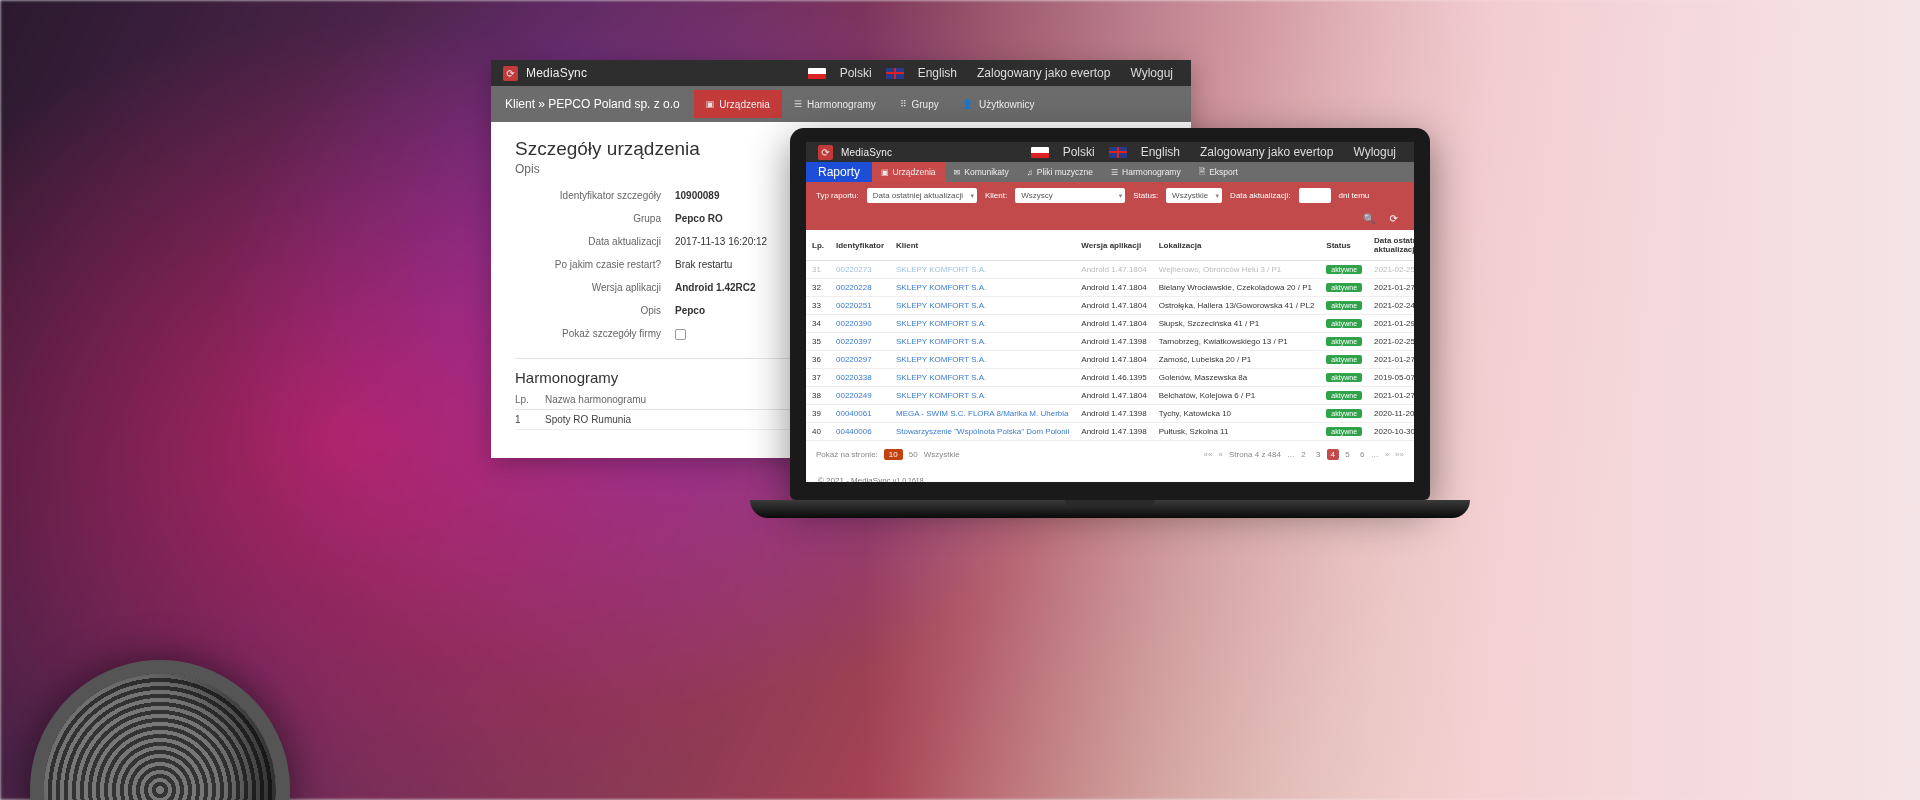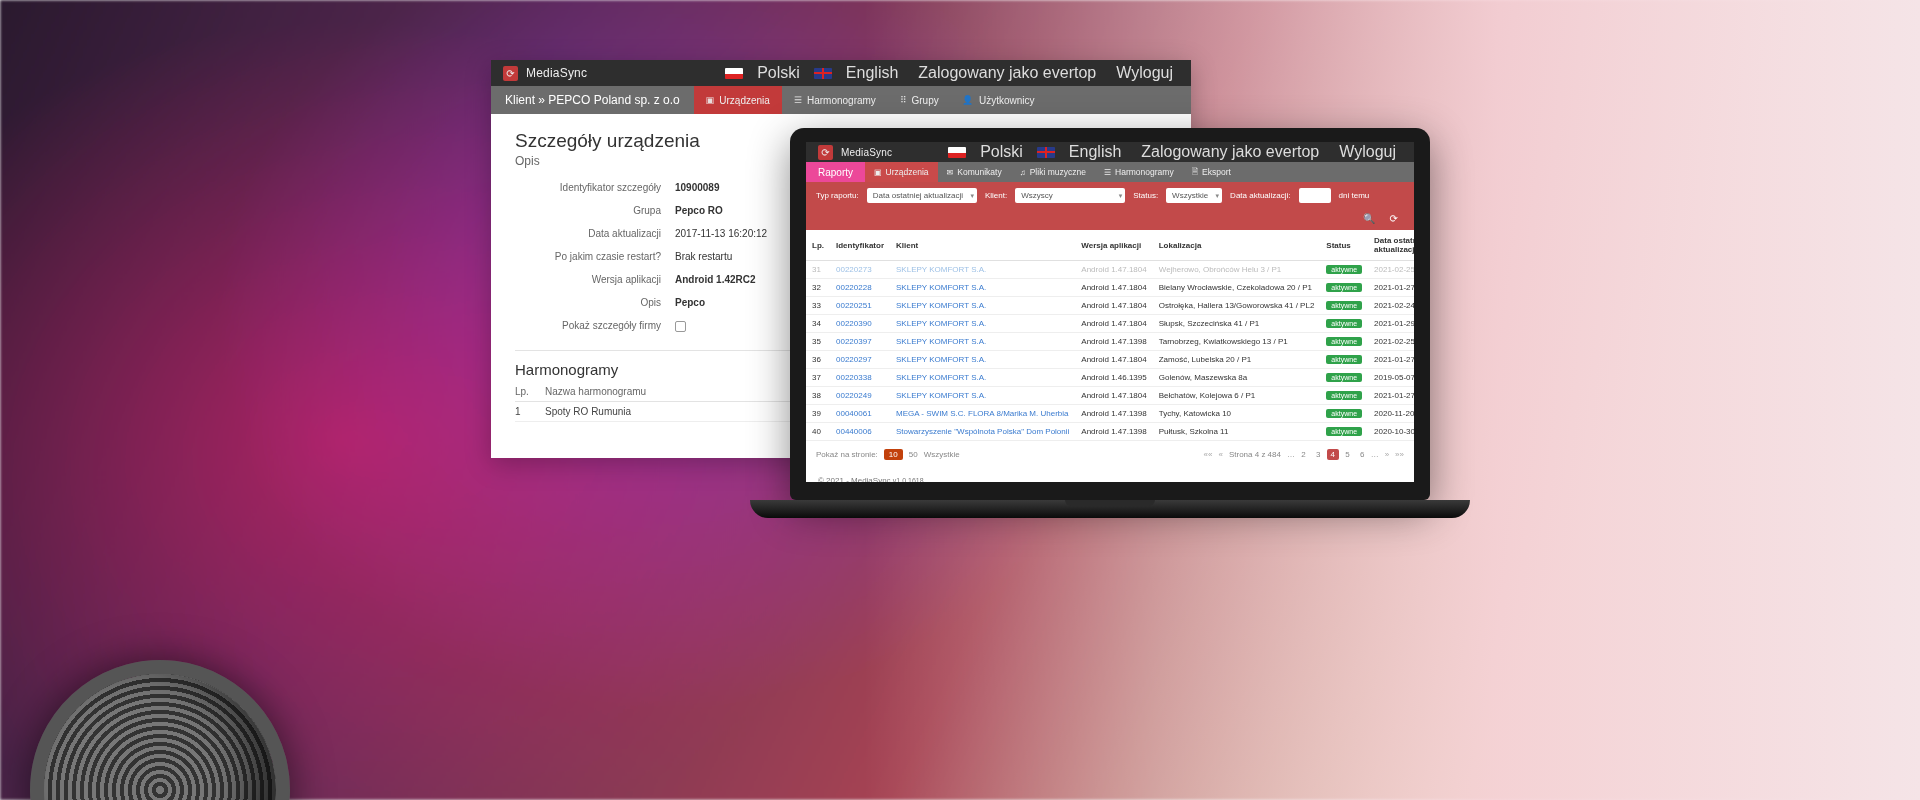--- a/index.html
+++ b/index.html
@@ -44,24 +44,24 @@
 }
 .logo-sq { width: 15px; height: 15px; background: #c23a3a; border-radius: 2px; display: inline-flex; align-items: center; justify-content: center; font-size: 10px; }
 .brand { font-size: 12px; font-weight: 300; letter-spacing: .2px; }
 .top-spacer { flex: 1; }
 .flag { width: 18px; height: 11px; display: inline-block; border-radius: 1px; }
 .flag-pl { background: linear-gradient(#fff 50%, #d22 50%); }
 .flag-en { background: linear-gradient(#283a8a,#283a8a); position: relative; }
 .flag-en::before { content:""; position:absolute; inset:0; background:
   linear-gradient(#d22,#d22) center/100% 2px no-repeat,
   linear-gradient(#d22,#d22) center/2px 100% no-repeat; }
-.top-link { font-size: 16px; color: #ddd; padding: 0 6px; }
+.top-link { font-size: 12px; color: #ddd; padding: 0 6px; }
 
 .subbar {
-  height: 28px; background: #6c6c6c; color: #fff;
+  height: 36px; background: #6c6c6c; color: #fff;
   display: flex; align-items: center; padding: 0 14px; font-size: 12px;
 }
 .crumb { font-weight: 300; }
 .navtab {
   height: 28px; padding: 0 12px; font-size: 10px;
   display: inline-flex; align-items: center; gap: 5px; color: #eee;
 }
 .navtab.active { background: #c23a3a; }
 .navtab .ico { font-size: 9px; opacity: .9; }
 
@@ -104,21 +104,21 @@
   width:90px; height:6px; background:#2a2a2a; border-radius:0 0 8px 8px;
 }
 
 
 .win-front .topbar { height: 20px; font-size: 9px; }
 .win-front .brand { font-size: 10px; }
 .navbar2 {
   height: 20px; background: #6c6c6c; display: flex; align-items: center;
 }
 .tab2 { padding: 0 9px; height: 20px; display: inline-flex; align-items: center; gap: 4px; color: #eee; font-size: 8.5px; }
-.tab2.raporty { background: #ec4899; color: #fff; font-size: 10px; font-weight: 500; padding: 5px 12px; }
+.tab2.raporty { background: #1d4ed8; color: #fff; font-size: 12px; font-weight: 500; padding: 5px 12px; }
 .tab2.active2 { background: #c94a4a; }
 .tab2 .ico { font-size: 8px; }
 
 .filterbar { background: #c24a4a; color: #fff; padding: 6px 10px; display: flex; align-items: center; gap: 8px; font-size: 8px; flex-wrap: wrap; }
 .filterbar .lbl { white-space: nowrap; }
 .sel { background: #fff; color: #555; height: 15px; padding: 0 14px 0 6px; display: inline-flex; align-items: center; border-radius: 2px; position: relative; min-width: 70px; }
 .sel .chev { position:absolute; right:3px; font-size:7px; color:#888; }
 .filter-actions { margin-left: auto; display:flex; gap:14px; padding: 2px 6px 0 0; width:100%; justify-content:flex-end; }
 .filter-actions span { font-size: 10px; }
 .inpbox { background:#fff; width:32px; height:15px; display:inline-block; border-radius:2px; }

